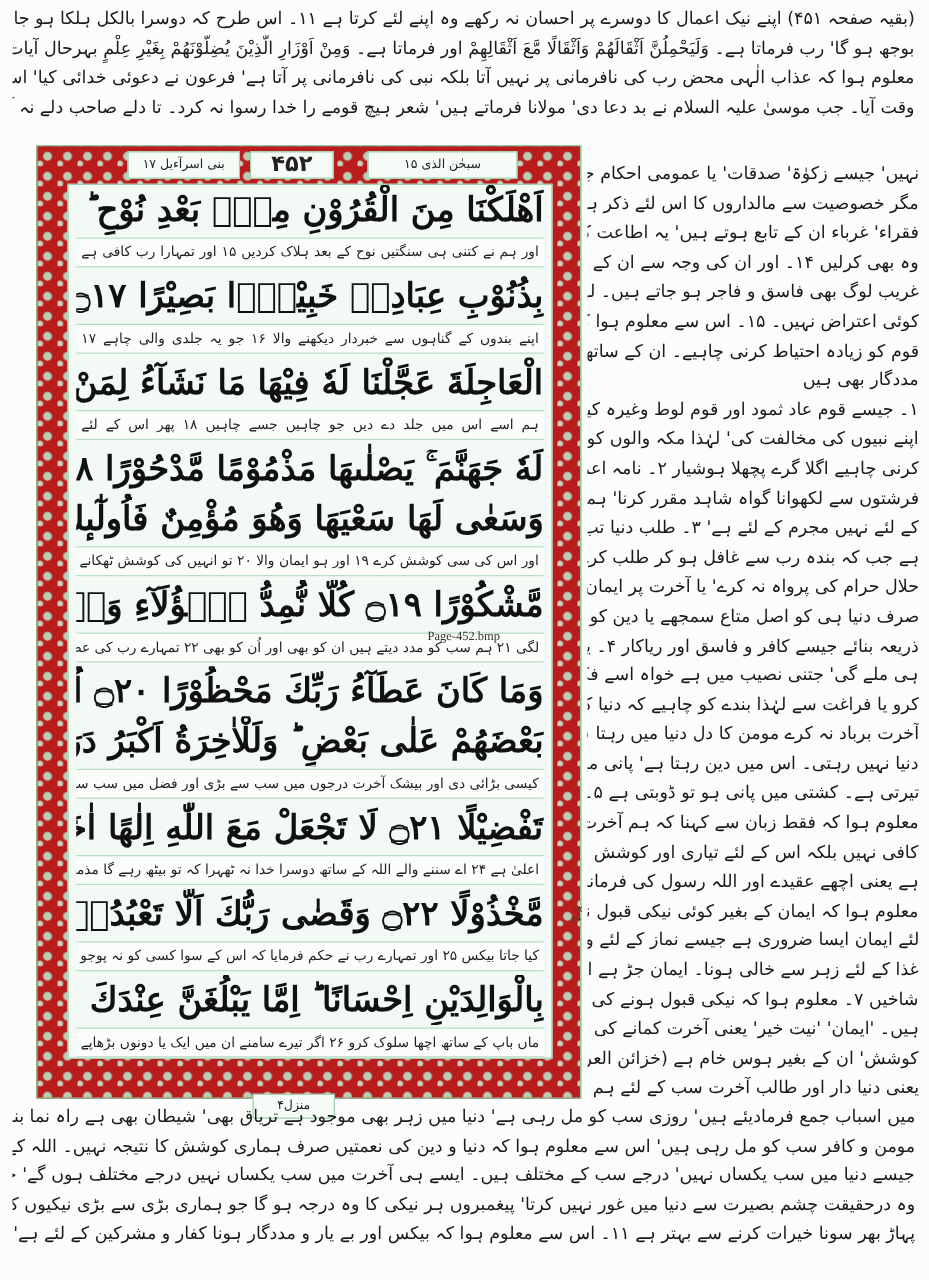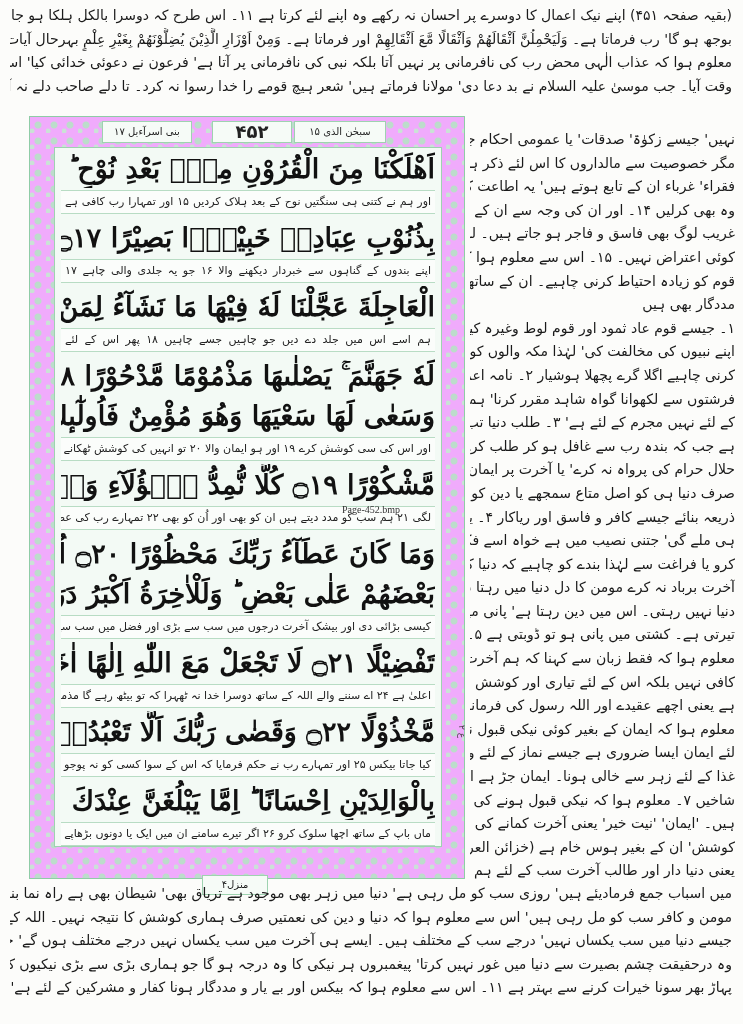--- a/index.html
+++ b/index.html
@@ -14,40 +14,40 @@
     
     .top-commentary {
       position: absolute; left: 10px; top: 4px; width: 722px;
       font-size: 14px; line-height: 23.5px; text-align: justify;
       text-align-last: right;
     }
     .top-commentary p { margin: 0; white-space: nowrap; overflow: hidden; }
     
     .quran-frame {
       position: absolute; left: 29px; top: 116px; width: 436px; height: 763px;
-      background: #f0abfc;
+      background: #b91c1c;
       border: 1px solid #8fcca6;
       box-sizing: border-box;
     }
     .frame-pattern {
       position: absolute; inset: 0;
       background-image:
         radial-gradient(circle at 8px 8px, #b7e2c6 3px, transparent 4px),
         radial-gradient(circle at 2px 14px, #c6e9d2 2px, transparent 3px);
       background-size: 16px 16px, 16px 16px;
       opacity: .9;
     }
     .header-box {
       position: absolute; top: 4px; height: 22px; background: #f6fbf7;
       border: 1px solid #9ed2b0; box-sizing: border-box;
       font-size: 10px; line-height: 20px; text-align: center; color: #222;
     }
     .hb-left { left: 72px; width: 90px; }
-    .hb-center { left: 182px; width: 80px; font-size: 18px; font-weight: bold; line-height: 20px; }
-    .hb-right { left: 264px; width: 92px; }
+    .hb-center { left: 170px; width: 67px; font-size: 18px; font-weight: bold; line-height: 20px; }
+    .hb-right { left: 264px; width: 120px; }
     .inner-panel {
       position: absolute; left: 24px; top: 30px; width: 388px; height: 700px;
       background: #f3faf5;
       border: 1px solid #9ed2b0; box-sizing: border-box;
       padding: 0 6px;
     }
     .verse-line {
       height: 40px; line-height: 42px; font-size: 27px; font-weight: bold;
       text-align: justify; text-align-last: justify; white-space: nowrap; overflow: hidden;
       color: #111;

